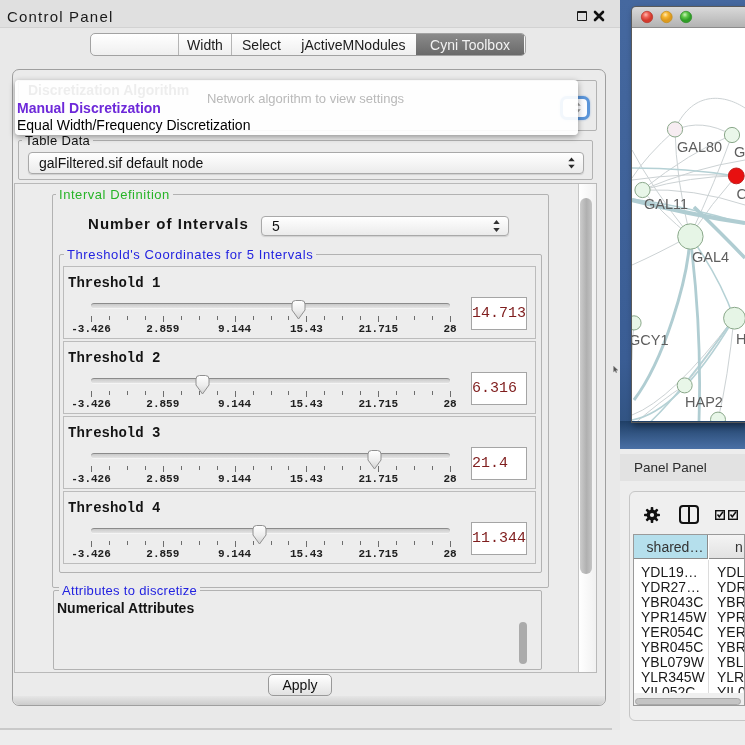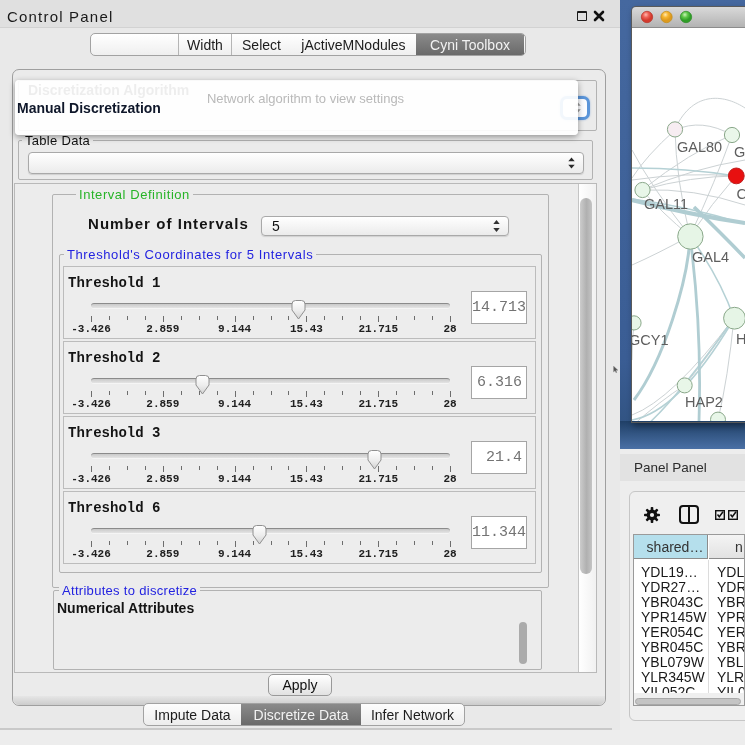--- a/index.html
+++ b/index.html
@@ -12,21 +12,21 @@
 .segdiv { width:1px; background:#b5b5b5; }
 .segsel { background:linear-gradient(#8a8a8a,#6a6a6a); color:#f2f2f2; }
 .tborder { border:1px solid #b2b2b2; border-radius:2px; }
 .ttitle { position:absolute; top:-8px; background:#ebebeb; padding:0 3px; font-size:13px; letter-spacing:0.3px; line-height:15px; }
 .combo { position:absolute; border:1px solid #a9a9a9; border-radius:4px; background:linear-gradient(#ffffff,#ebebeb); box-shadow:0 1px 1px rgba(0,0,0,0.12); }
 .combo .ctext { position:absolute; left:10px; top:50%; transform:translateY(-50%); font-size:14px; color:#111; }
 .carrows { position:absolute; right:7px; top:50%; transform:translateY(-50%); width:9px; }
 .thpanel { position:absolute; left:63px; width:473px; height:73px; background:#ededed; border:1px solid #bcbcbc;font-family:Liberation Mono, monospace; }
 .thlabel { position:absolute; left:4px; top:8px; font-weight:bold; font-size:14px; color:#141414; }
 .track { position:absolute; left:27px; top:36px; width:359px; height:6px; border-radius:3px; background:linear-gradient(#c9c9c9,#e4e4e4); border-top:1px solid #8b8b8b; border-bottom:1px solid #f5f5f5; }
-.tfield { position:absolute; left:407px; top:24px; width:56px; height:33px; background:#fff; border:1px solid #a5a5a5; font-size:15px; color:#737373; text-align:right; line-height:31px; padding-right:4px; }
+.tfield { position:absolute; left:407px; top:30px; width:56px; height:33px; background:#fff; border:1px solid #a5a5a5; font-size:15px; color:#7f1d1d; text-align:left; line-height:31px; padding-right:4px; }
 .ticklbl { position:absolute; top:56px; font-size:11px; font-weight:bold; color:#202020; transform:translateX(-50%); }
 </style>
 </head>
 <body>
 <div id="stage">
 
   <div class="abs" style="left:0;top:0;width:620px;height:730px;background:#e9e9e9;"></div>
   <div class="abs" style="left:0;top:0;width:620px;height:28px;background:#e0e0e0;border-bottom:1px solid #d2d2d2;"></div>
   <div class="abs" style="left:7px;top:8px;font-size:15px;letter-spacing:1.2px;color:#1a1a1a;">Control Panel</div>
 
@@ -61,32 +61,33 @@
      <svg class="abs" style="right:5px;top:3px" width="8" height="11" viewBox="0 0 8 11">
         <path d="M4 0.5 L6.8 3.8 L1.2 3.8 Z" fill="#9a9a9a"></path>
         <path d="M4 10.5 L6.8 7.2 L1.2 7.2 Z" fill="#9a9a9a"></path>
       </svg>
   </div>
 
   <div class="abs tborder" style="left:18px;top:140px;width:575px;height:40px;">
      <div class="ttitle" style="left:3px;color:#111;">Table Data</div>
   </div>
   <div class="combo" style="left:28px;top:152px;width:556px;height:22px;">
+     <div class="ctext">galFiltered.sif default node</div>
      <svg class="carrows" width="8" height="12" viewBox="0 0 8 12">
         <path d="M4 0.5 L7.2 4.2 L0.8 4.2 Z" fill="#2a2a2a"></path>
         <path d="M4 11.5 L7.2 7.8 L0.8 7.8 Z" fill="#2a2a2a"></path>
       </svg>
   </div>
 
   <div class="abs" style="left:14px;top:183px;width:583px;height:490px;background:#ececec;border:1px solid #b9b9b9;"></div>
   <div class="abs" style="left:578px;top:184px;width:18px;height:488px;background:linear-gradient(90deg,#ffffff,#f1f1f1);border-left:1px solid #c4c4c4;"></div>
   <div class="abs" style="left:580px;top:198px;width:12px;height:376px;background:linear-gradient(90deg,#cccccc,#b0b0b0 55%,#c4c4c4);border-radius:6px;"></div>
 
   <div class="abs tborder" style="left:52px;top:194px;width:497px;height:394px;">
-     <div class="ttitle" style="left:3px;background:#ececec;color:#28b428;letter-spacing:0.55px;margin-left:20px;">Interval Definition</div>
+     <div class="ttitle" style="left:3px;background:#ececec;color:#28b428;letter-spacing:0.55px;">Interval Definition</div>
   </div>
   <div class="abs" style="left:88px;top:215px;font-size:15px;font-weight:bold;letter-spacing:1.05px;color:#141414;">Number of Intervals</div>
   <div class="combo" style="left:261px;top:216px;width:248px;height:20px;">
      <div class="ctext">5</div>
      <svg class="carrows" width="8" height="13" viewBox="0 0 8 13">
         <path d="M4 0.5 L7.2 4.6 L0.8 4.6 Z" fill="#333"></path>
         <path d="M4 12.5 L7.2 8.4 L0.8 8.4 Z" fill="#333"></path>
       </svg>
   </div>
 
@@ -215,21 +216,21 @@
               <stop offset="0" stop-color="#ffffff"></stop>
               <stop offset="0.55" stop-color="#ececec"></stop>
               <stop offset="1" stop-color="#d2d2d2"></stop>
             </linearGradient>
           </defs>
     <path d="M1 4 Q1 0.5 4.5 0.5 L10.5 0.5 Q14 0.5 14 4 L14 10 L7.5 19 L1 10 Z" fill="url(#thg3)" stroke="#909090"></path>
         </svg>
         <div class="tfield">21.4</div>
       </div>
       <div class="thpanel" style="top:491px">
-        <div class="thlabel">Threshold 6</div>
+        <div class="thlabel">Threshold 4</div>
         <div class="track"></div>
         <div style="position:absolute;left:27.0px;top:49px;width:1px;height:6px;background:#6d6d6d;"></div>
         <div style="position:absolute;left:45.0px;top:49px;width:1px;height:3.5px;background:#6d6d6d;"></div>
         <div style="position:absolute;left:62.9px;top:49px;width:1px;height:3.5px;background:#6d6d6d;"></div>
         <div style="position:absolute;left:80.8px;top:49px;width:1px;height:3.5px;background:#6d6d6d;"></div>
         <div style="position:absolute;left:98.8px;top:49px;width:1px;height:6px;background:#6d6d6d;"></div>
         <div style="position:absolute;left:116.8px;top:49px;width:1px;height:3.5px;background:#6d6d6d;"></div>
         <div style="position:absolute;left:134.7px;top:49px;width:1px;height:3.5px;background:#6d6d6d;"></div>
         <div style="position:absolute;left:152.7px;top:49px;width:1px;height:3.5px;background:#6d6d6d;"></div>
         <div style="position:absolute;left:170.6px;top:49px;width:1px;height:6px;background:#6d6d6d;"></div>
@@ -266,31 +267,27 @@
     </div>
 
   <div class="abs tborder" style="left:53px;top:590px;width:489px;height:80px;">
      <div class="ttitle" style="left:5px;background:#ececec;color:#2323e0;">Attributes to discretize</div>
   </div>
   <div class="abs" style="left:57px;top:600px;font-size:14px;font-weight:bold;color:#141414;">Numerical Attributes</div>
   <div class="abs" style="left:519px;top:622px;width:8px;height:42px;background:#ababab;border-radius:4px;"></div>
 
   <div class="abs" style="left:268px;top:674px;width:64px;height:22px;border:1px solid #999;border-radius:5px;background:linear-gradient(#ffffff,#e2e2e2);font-size:14px;color:#111;text-align:center;line-height:20px;">Apply</div>
 
-  <div class="segbar abs" style="left:143px;top:703px;width:322px;height:23px;background:linear-gradient(#fdfdfd,#ededed);">
-    <div class="seg" style="width:97px;">Impute Data</div>
-    <div class="seg segsel" style="width:120px;">Discretize Data</div>
-    <div class="seg" style="width:103px;">Infer Network</div>
-  </div>
   <div class="abs" style="left:0;top:728px;width:612px;height:2px;background:#c9c9c9;"></div>
   <div class="abs" style="left:0;top:730px;width:620px;height:15px;background:#ededed;"></div>
 
   <div class="abs" style="left:15px;top:80px;width:563px;height:55px;background:rgba(255,255,255,0.92);border-radius:4px;box-shadow:0 2px 6px rgba(0,0,0,0.38);"></div>
   <div class="abs" style="left:15px;top:91px;width:563px;text-align:center;text-indent:18px;font-size:13px;color:#b9b9b9;">Network algorithm to view settings</div>
-  <div class="abs" style="left:17px;top:100px;font-size:14px;font-weight:bold;color:#0f172a;">Manual Discretization</div>
+  <div class="abs" style="left:17px;top:100px;font-size:14px;font-weight:bold;color:#6d28d9;">Manual Discretization</div>
+  <div class="abs" style="left:17px;top:117.3px;font-size:14px;color:#000;">Equal Width/Frequency Discretization</div>
 
   <div class="abs" style="left:620px;top:0;width:125px;height:449px;background:linear-gradient(#45689f,#3a5d94 80%,#2e507c);"></div>
   <div class="abs" style="left:620px;top:421px;width:125px;height:28px;background:linear-gradient(#1f3f66,#4a70a5);"></div>
 
   <div class="abs" style="left:631px;top:6px;width:114px;height:417px;border:1px solid #5a5a5a;border-right:none;border-radius:5px 0 0 0;box-shadow:2px 3px 6px rgba(0,0,0,0.35);"></div>
   <div class="abs" style="left:632px;top:7px;width:113px;height:21px;background:linear-gradient(#d9d9d9,#b3b3b3);border-radius:4px 0 0 0;border-bottom:1px solid #8c8c8c;"></div>
 
   <svg class="abs" style="left:639px;top:9px" width="56" height="16" viewBox="0 0 56 16">
     <defs>
       <radialGradient id="rg" cx="0.4" cy="0.3">

